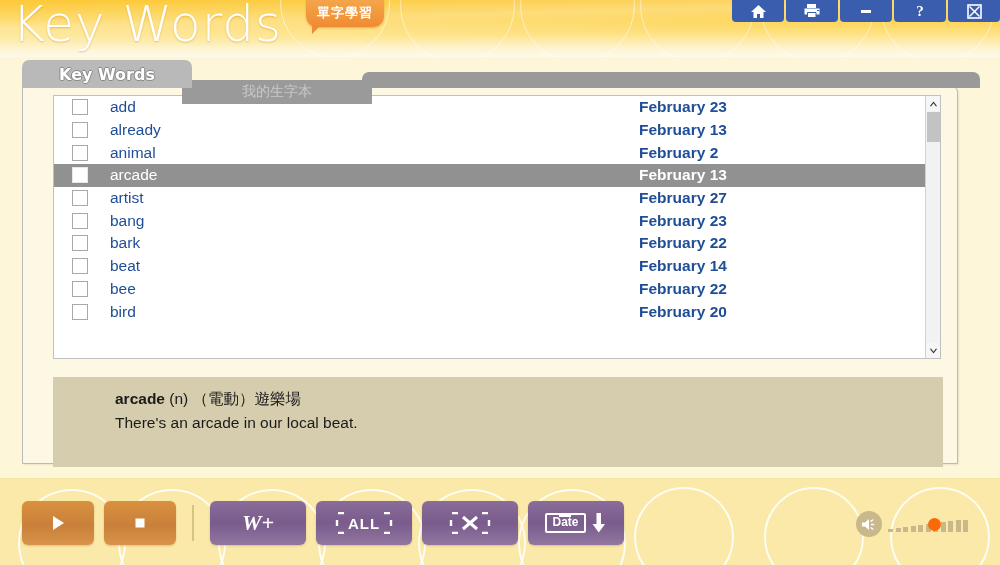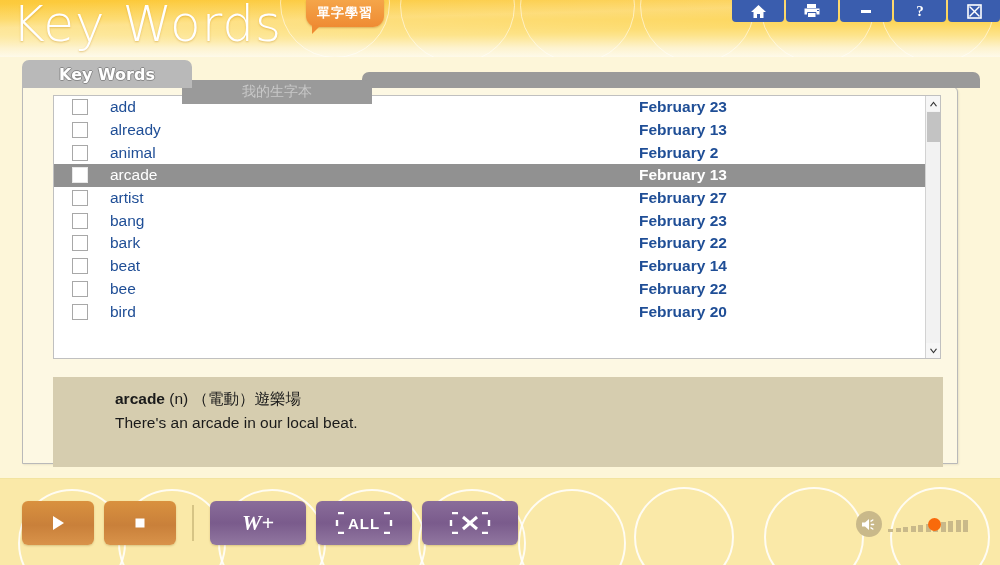--- a/index.html
+++ b/index.html
@@ -457,20 +457,27 @@
             </svg>
           <svg width="20" height="20" viewBox="0 0 20 20" style="margin:0 1px;">
             <line x1="3" y1="4" x2="17" y2="16" stroke="#fff" stroke-width="3"></line>
             <line x1="17" y1="4" x2="3" y2="16" stroke="#fff" stroke-width="3"></line>
           </svg>
           <svg width="10" height="22" viewBox="0 0 10 22">
               <path d="M1 1 L8 1 L8 21 L1 21" fill="none" stroke="#fff" stroke-width="2.4" stroke-dasharray="6 8"></path>
             </svg>
         </span>
       </div>
+      <div class="tbtn purple">
+        <span class="datebox">Date</span>
+        <svg width="16" height="24" viewBox="0 0 16 24" style="margin-left:5px;">
+          <rect x="5.5" y="2" width="4.5" height="13" fill="#fff"></rect>
+          <path d="M1.5 13 L14 13 L7.8 21.5 Z" fill="#fff"></path>
+        </svg>
+      </div>
     </div>
 
     <div id="volume">
       <div id="spk">
         <svg width="17" height="15" viewBox="0 0 17 15">
           <path d="M1 5.5 L4 5.5 L8 2 L8 13 L4 9.5 L1 9.5 Z" fill="#fff"></path>
           <path d="M10 4.2 L11.8 3" stroke="#fff" stroke-width="1.4" stroke-linecap="round"></path>
           <path d="M10.4 7.5 L12.6 7.5" stroke="#fff" stroke-width="1.4" stroke-linecap="round"></path>
           <path d="M10 10.8 L11.8 12" stroke="#fff" stroke-width="1.4" stroke-linecap="round"></path>
         </svg>

